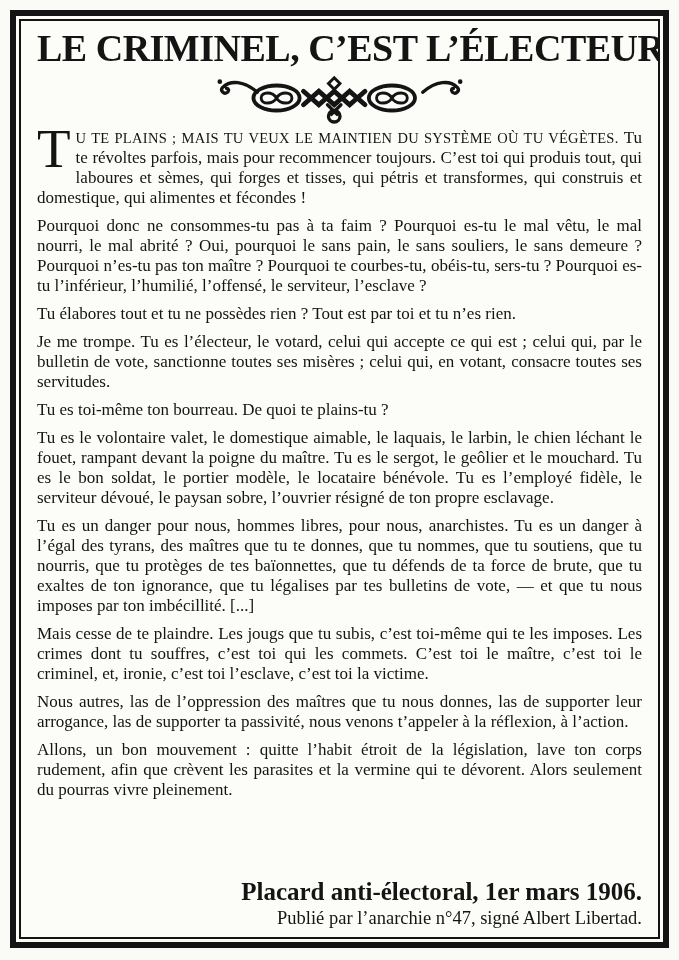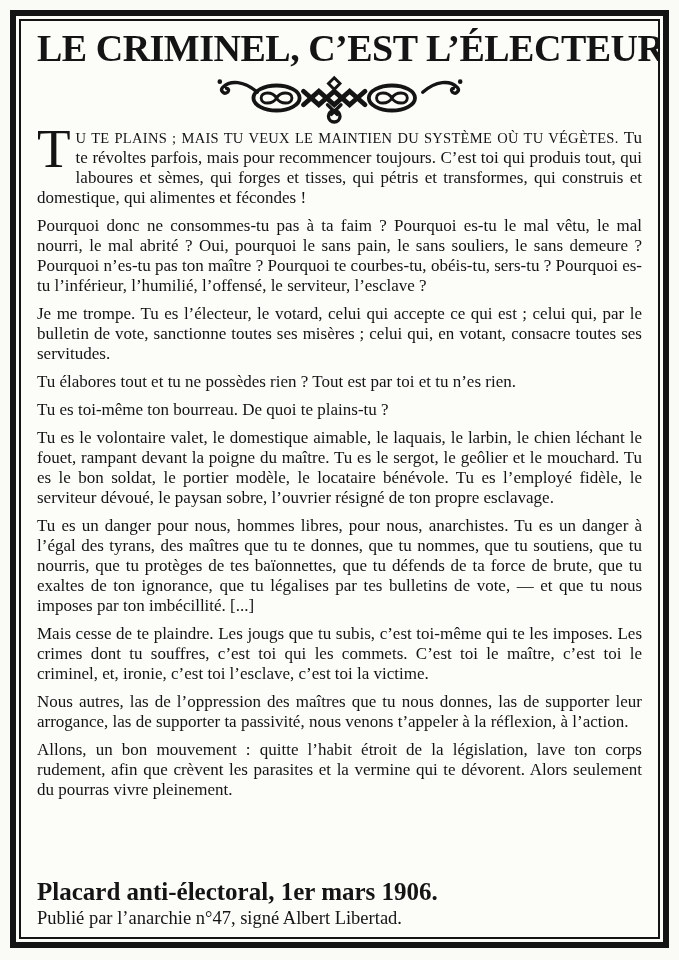--- a/index.html
+++ b/index.html
@@ -64,21 +64,21 @@
     font-size: 55px;
     line-height: 41px;
     padding: 0 5px 0 0;
     font-weight: normal;
   }
   .smallcaps-lead {
     font-size: 14.5px;
     letter-spacing: 0.3px;
   }
   .page-footer {
-    text-align: left;
+    text-align: right;
     margin-top: 14px;
   }
   .footer-heading {
     font-weight: bold;
     font-size: 25px;
     line-height: 1.1;
     margin: 0;
   }
   .footer-credit {
     font-size: 18.5px;
@@ -118,22 +118,22 @@
           <circle cx="124" cy="46" r="6" stroke-width="3.5"></circle>
         </g>
       </svg>
     </div>
 
     <div class="body-text">
       <p>
         <span class="dropcap">T</span><span class="smallcaps-lead">U TE PLAINS ; MAIS TU VEUX LE MAINTIEN DU SYSTÈME OÙ TU VÉGÈTES.</span><span> Tu te révoltes parfois, mais pour recommencer toujours. C’est toi qui produis tout, qui laboures et sèmes, qui forges et tisses, qui pétris et transformes, qui construis et domestique, qui alimentes et fécondes !</span>
       </p>
       <p>Pourquoi donc ne consommes-tu pas à ta faim ? Pourquoi es-tu le mal vêtu, le mal nourri, le mal abrité ? Oui, pourquoi le sans pain, le sans souliers, le sans demeure ? Pourquoi n’es-tu pas ton maître ? Pourquoi te courbes-tu, obéis-tu, sers-tu ? Pourquoi es-tu l’inférieur, l’humilié, l’offensé, le serviteur, l’esclave ?</p>
+      <p>Tu élabores tout et tu ne possèdes rien ? Tout est par toi et tu n’es rien.</p>
       <p>Je me trompe. Tu es l’électeur, le votard, celui qui accepte ce qui est ; celui qui, par le bulletin de vote, sanctionne toutes ses misères ; celui qui, en votant, consacre toutes ses servitudes.</p>
-      <p>Tu élabores tout et tu ne possèdes rien ? Tout est par toi et tu n’es rien.</p>
       <p>Tu es toi-même ton bourreau. De quoi te plains-tu ?</p>
       <p>Tu es le volontaire valet, le domestique aimable, le laquais, le larbin, le chien léchant le fouet, rampant devant la poigne du maître. Tu es le sergot, le geôlier et le mouchard. Tu es le bon soldat, le portier modèle, le locataire bénévole. Tu es l’employé fidèle, le serviteur dévoué, le paysan sobre, l’ouvrier résigné de ton propre esclavage.</p>
       <p>Tu es un danger pour nous, hommes libres, pour nous, anarchistes. Tu es un danger à l’égal des tyrans, des maîtres que tu te donnes, que tu nommes, que tu soutiens, que tu nourris, que tu protèges de tes baïonnettes, que tu défends de ta force de brute, que tu exaltes de ton ignorance, que tu légalises par tes bulletins de vote, — et que tu nous imposes par ton imbécillité. [...]</p>
       <p>Mais cesse de te plaindre. Les jougs que tu subis, c’est toi-même qui te les imposes. Les crimes dont tu souffres, c’est toi qui les commets. C’est toi le maître, c’est toi le criminel, et, ironie, c’est toi l’esclave, c’est toi la victime.</p>
       <p>Nous autres, las de l’oppression des maîtres que tu nous donnes, las de supporter leur arrogance, las de supporter ta passivité, nous venons t’appeler à la réflexion, à l’action.</p>
       <p>Allons, un bon mouvement : quitte l’habit étroit de la législation, lave ton corps rudement, afin que crèvent les parasites et la vermine qui te dévorent. Alors seulement du pourras vivre pleinement.</p>
     </div>
 
     <div class="page-footer">
       <p class="footer-heading">Placard anti-électoral, 1er mars 1906.</p>

